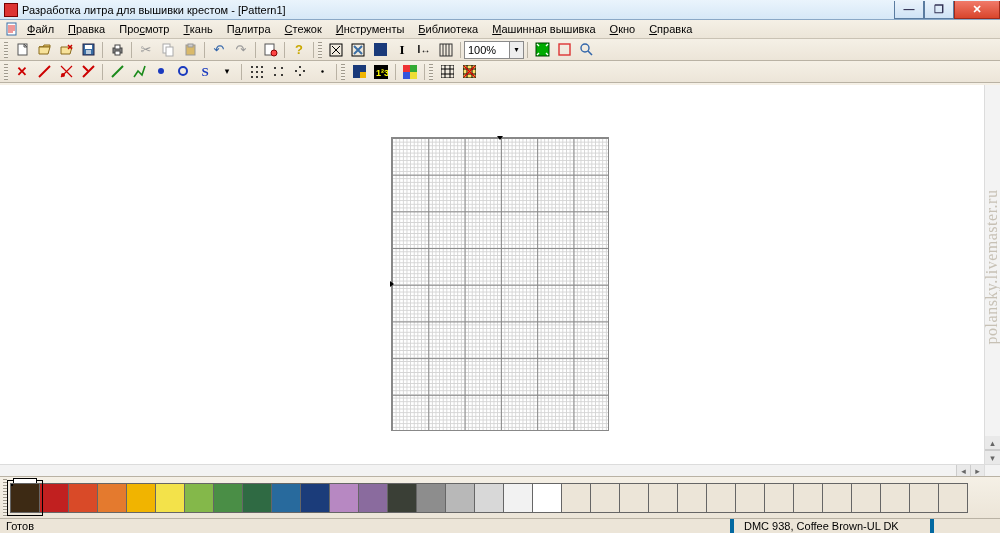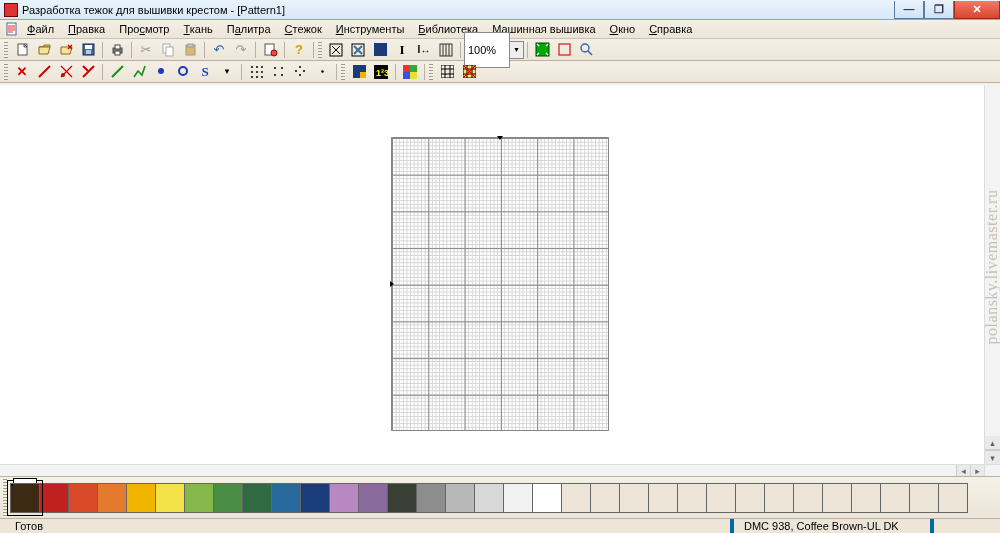--- a/index.html
+++ b/index.html
@@ -87,21 +87,21 @@
     border: 1px solid transparent;
     margin: 0;
     cursor: default;
   }
   .tb-sep {
     width: 1px; height: 16px;
     background: #b9b2a4;
     margin: 0 3px;
   }
   .zoom-box {
-    width: 46px; height: 36px;
+    width: 46px; height: 18px;
     border: 1px solid #8a8a8a;
     background: #fff;
     font-size: 11px;
     display: inline-flex; align-items: center;
     padding: 0 3px;
   }
   .zoom-arrow {
     width: 14px; height: 18px;
     border: 1px solid #8a8a8a; border-left: none;
     background: #eee;
@@ -221,21 +221,21 @@
 
   
   .statusbar {
     position: absolute; left:0; right:0; bottom:0;
     height: 15px;
     background: #ece5d8;
     border-top: 1px solid #b9b2a4;
     display: flex; align-items: center;
     font-size: 11px;
   }
-  .status-left { padding: 0 6px; flex: 1 1 auto; margin-left: 9px;}
+  .status-left { padding: 0 6px; flex: 1 1 auto;}
   .status-cell {
     border-left: 4px solid #0369a1;
     padding: 0 10px; min-width: 60px; height: 100%;
     display: flex; align-items: center;
   }
   .status-thread { min-width: 200px; }
 
   
   .watermark {
     position: absolute; right: -1px; top: 0; bottom: 0;
@@ -256,21 +256,21 @@
   
   .ic { font-size: 13px; line-height: 1; }
   .ic svg { display: block; }
 </style>
 </head>
 <body>
 
 <div class="titlebar">
   <div class="left">
     <span class="app-icon"></span>
-    <span class="title-text">Разработка тежок для вышивки крестом - [Pattern1]</span>
+    <span class="title-text">Разработка литра для вышивки крестом - [Pattern1]</span>
   </div>
   <div class="win-controls">
     <div class="win-btn">—</div>
     <div class="win-btn">❐</div>
     <div class="win-btn close">✕</div>
   </div>
 </div>
 
 <div class="menubar">
   <span class="doc-icon">

